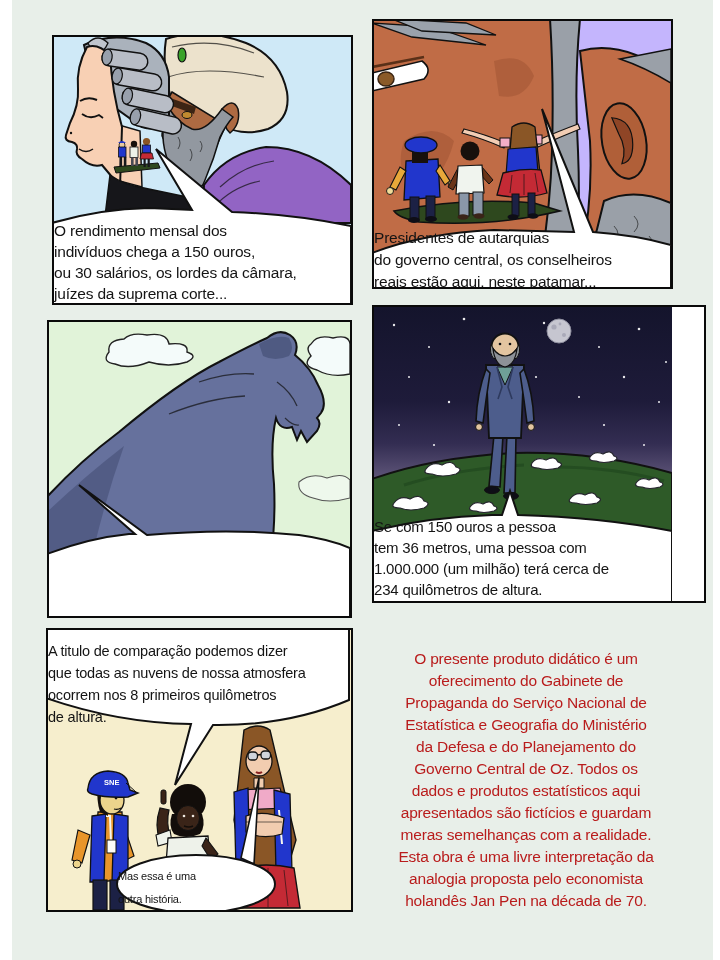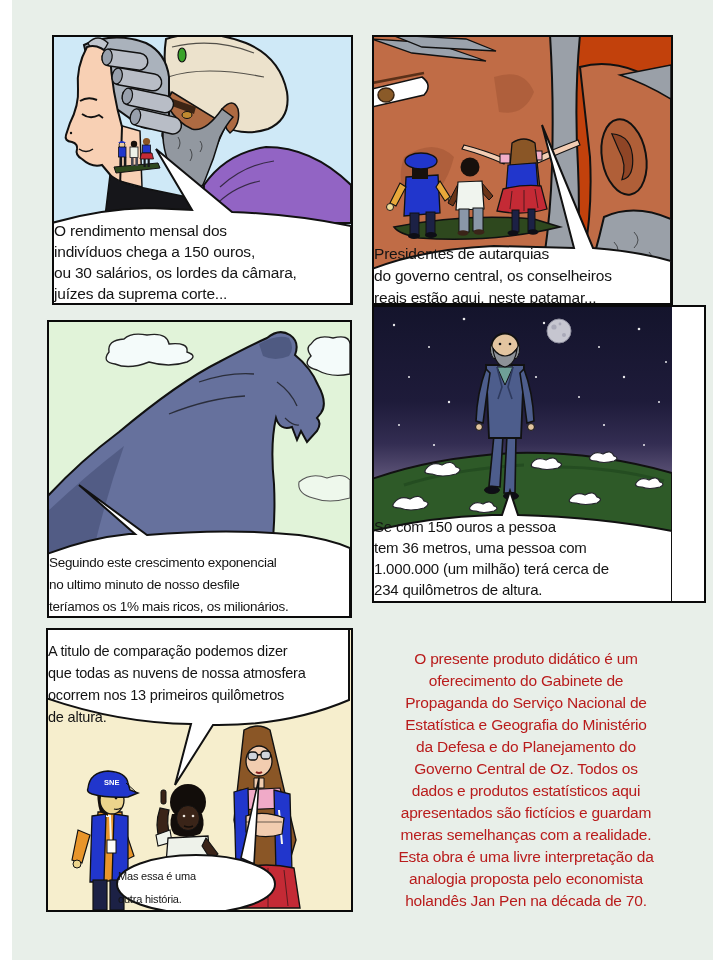--- a/index.html
+++ b/index.html
@@ -85,21 +85,21 @@
         </g>
     </g>
     <path d="M-2,268 L-2,186 Q45,172 95,171 L138,173 L102,112 L178,175 Q238,177 297,189 L297,268 Z" fill="#ffffff" stroke="#111" stroke-width="2"></path>
   </svg>
   <div class="btxt" style="top:183px;font-size:15.5px;line-height:21px">O rendimento mensal dos
 indivíduos chega a 150 ouros,
 ou 30 salários, os lordes da câmara,
 juízes da suprema corte...</div>
 </div>
 
-<div class="panel" style="left:372px;top:35px;width:301px;height:270px;background:#c2410c">
+<div class="panel" style="left:372px;top:19px;width:301px;height:270px;background:#c4b5fd">
   <svg width="297" height="266" viewBox="0 0 297 266">
     <path d="M-2,-2 L195,-2 Q185,30 192,70 Q200,120 185,170 Q170,220 150,266 L-2,266 Z" fill="#c06c46" stroke="#111" stroke-width="2"></path>
     <path d="M30,120 Q60,100 80,120 Q70,160 40,170 Q20,150 30,120 Z M120,40 Q150,30 160,55 Q150,80 125,75 Z" fill="#a05634" opacity="0.55"></path>
     <path d="M60,200 Q100,185 140,195" fill="none" stroke="#111" stroke-width="1.2" opacity="0.6"></path>
     <g>
       <path d="M-2,2 L60,6 L112,24 L38,16 Z" fill="#9aa2ac" stroke="#111" stroke-width="1.3"></path>
       <path d="M18,-2 L92,2 L122,14 L48,10 Z" fill="#9aa2ac" stroke="#111" stroke-width="1.3"></path>
     </g>
     <g>
       <path d="M-2,52 L48,40 Q59,48 50,58 L-2,70 Z" fill="#ffffff" stroke="#111" stroke-width="1.6"></path>
@@ -169,23 +169,20 @@
     </g>
     <g>
       <path d="M-2,294 L-2,175 Q30,140 70,110 Q130,60 170,40 Q200,24 218,16 Q230,6 241,13 Q251,20 246,33 Q262,46 269,63 Q279,81 272,91 L268,96 Q273,101 268,109 L258,120 L252,109 L248,118 L243,105 Q231,109 227,96 Q221,122 225,162 Q228,222 212,294 Z" fill="#66719d" stroke="#111" stroke-width="2"></path>
       <path d="M-2,294 L-2,190 Q35,155 75,124 Q58,172 46,222 Q38,258 34,294 Z" fill="#4d5880" opacity="0.8"></path>
       <path d="M210,22 Q228,12 240,16 Q246,26 240,34 Q226,40 214,34 Z" fill="#4d5880" opacity="0.9"></path>
       <path d="M150,60 Q180,50 205,52 M120,92 Q160,76 196,74 M228,60 Q242,70 248,84" fill="none" stroke="#111" stroke-width="1.3" opacity="0.7"></path>
       <path d="M236,96 Q244,104 250,103" fill="none" stroke="#111" stroke-width="1.1" opacity="0.7"></path>
     </g>
     <path d="M-2,296 L-2,232 Q40,216 80,212 L86,212 L30,163 L98,213 Q180,206 250,213 Q280,217 301,226 L301,296 Z" fill="#ffffff" stroke="#111" stroke-width="2"></path>
   </svg>
-  <div class="btxt" style="top:230px;font-size:13.5px;line-height:22px;letter-spacing:-0.3px">Seguindo este crescimento exponencial
-no ultimo minuto de nosso desfile
-teríamos os 1% mais ricos, os milionários.</div>
 </div>
 
 <div class="panel" style="left:372px;top:305px;width:334px;height:298px">
   <svg width="298" height="294" viewBox="0 0 298 294">
     <defs>
       <linearGradient id="nightsky" x1="0" y1="0" x2="0" y2="1">
         <stop offset="0" stop-color="#14142c"></stop>
           <stop offset="0.45" stop-color="#1e1b3a"></stop>
         <stop offset="0.65" stop-color="#332d52"></stop>
           <stop offset="0.8" stop-color="#5a5175"></stop>
@@ -309,21 +306,21 @@
       <path d="M198,192 L234,192" stroke="#111" stroke-width="1" opacity="0.6"></path>
       <path d="M192,238 Q218,232 246,238 L252,278 L190,278 Z" fill="#c42a35" stroke="#111" stroke-width="1.4"></path>
       <path d="M204,240 L202,276 M220,238 L220,277 M236,240 L240,276" stroke="#111" stroke-width="1" opacity="0.6"></path>
     </g>
     <path d="M193,228 L206,234 L211,148 Z" fill="#ffffff" stroke="#111" stroke-width="1.6"></path>
     <path d="M-2,-2 L301,-2 L301,70 Q240,96 165,95 L127,155 L143,94 Q70,93 -2,68 Z" fill="#ffffff" stroke="#111" stroke-width="2"></path>
     <ellipse cx="148" cy="254" rx="79" ry="29" fill="#ffffff" stroke="#111" stroke-width="2"></ellipse>
   </svg>
   <div class="btxt" style="top:10px;font-size:14.5px;line-height:22px">A titulo de comparação podemos dizer
 que todas as nuvens de nossa atmosfera
-ocorrem nos 13 primeiros quilômetros
+ocorrem nos 8 primeiros quilômetros
 de altura.</div>
   <div class="btxt" style="top:235px;left:70px;right:80px;font-size:11px;line-height:23px">Mas essa é uma
 outra história.</div>
 </div>
 
 <div class="credits" style="left:368px;top:648px;width:316px">O presente produto didático é um
 oferecimento do Gabinete de
 Propaganda do Serviço Nacional de
 Estatística e Geografia do Ministério
 da Defesa e do Planejamento do

